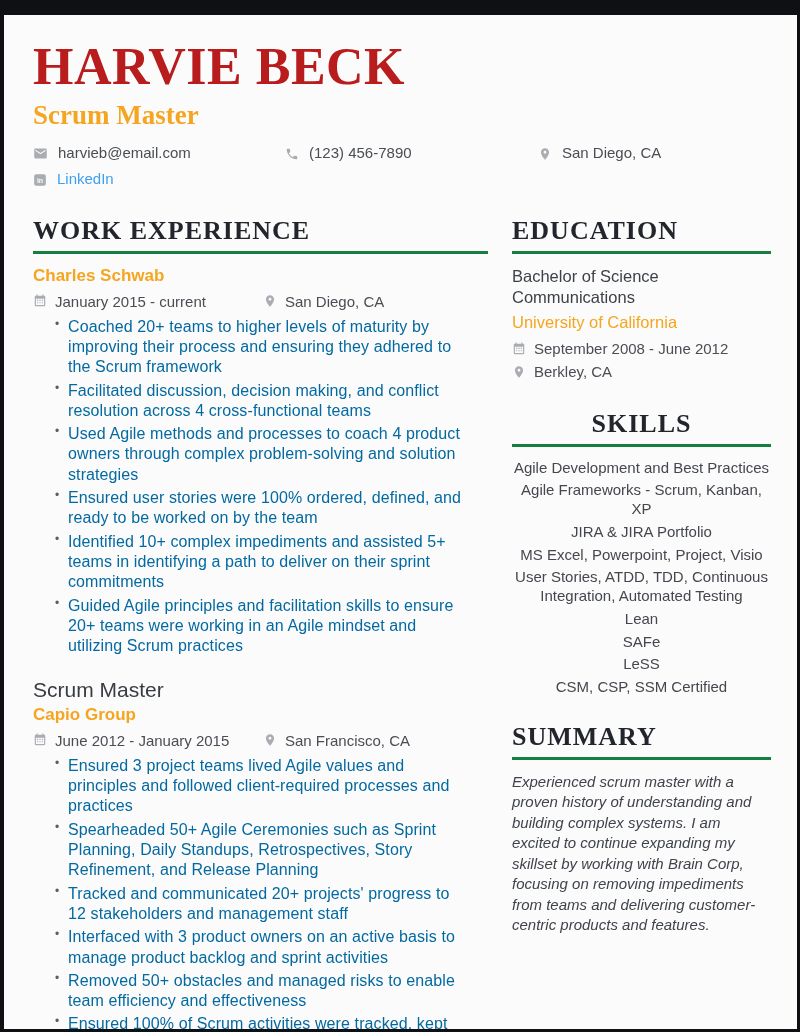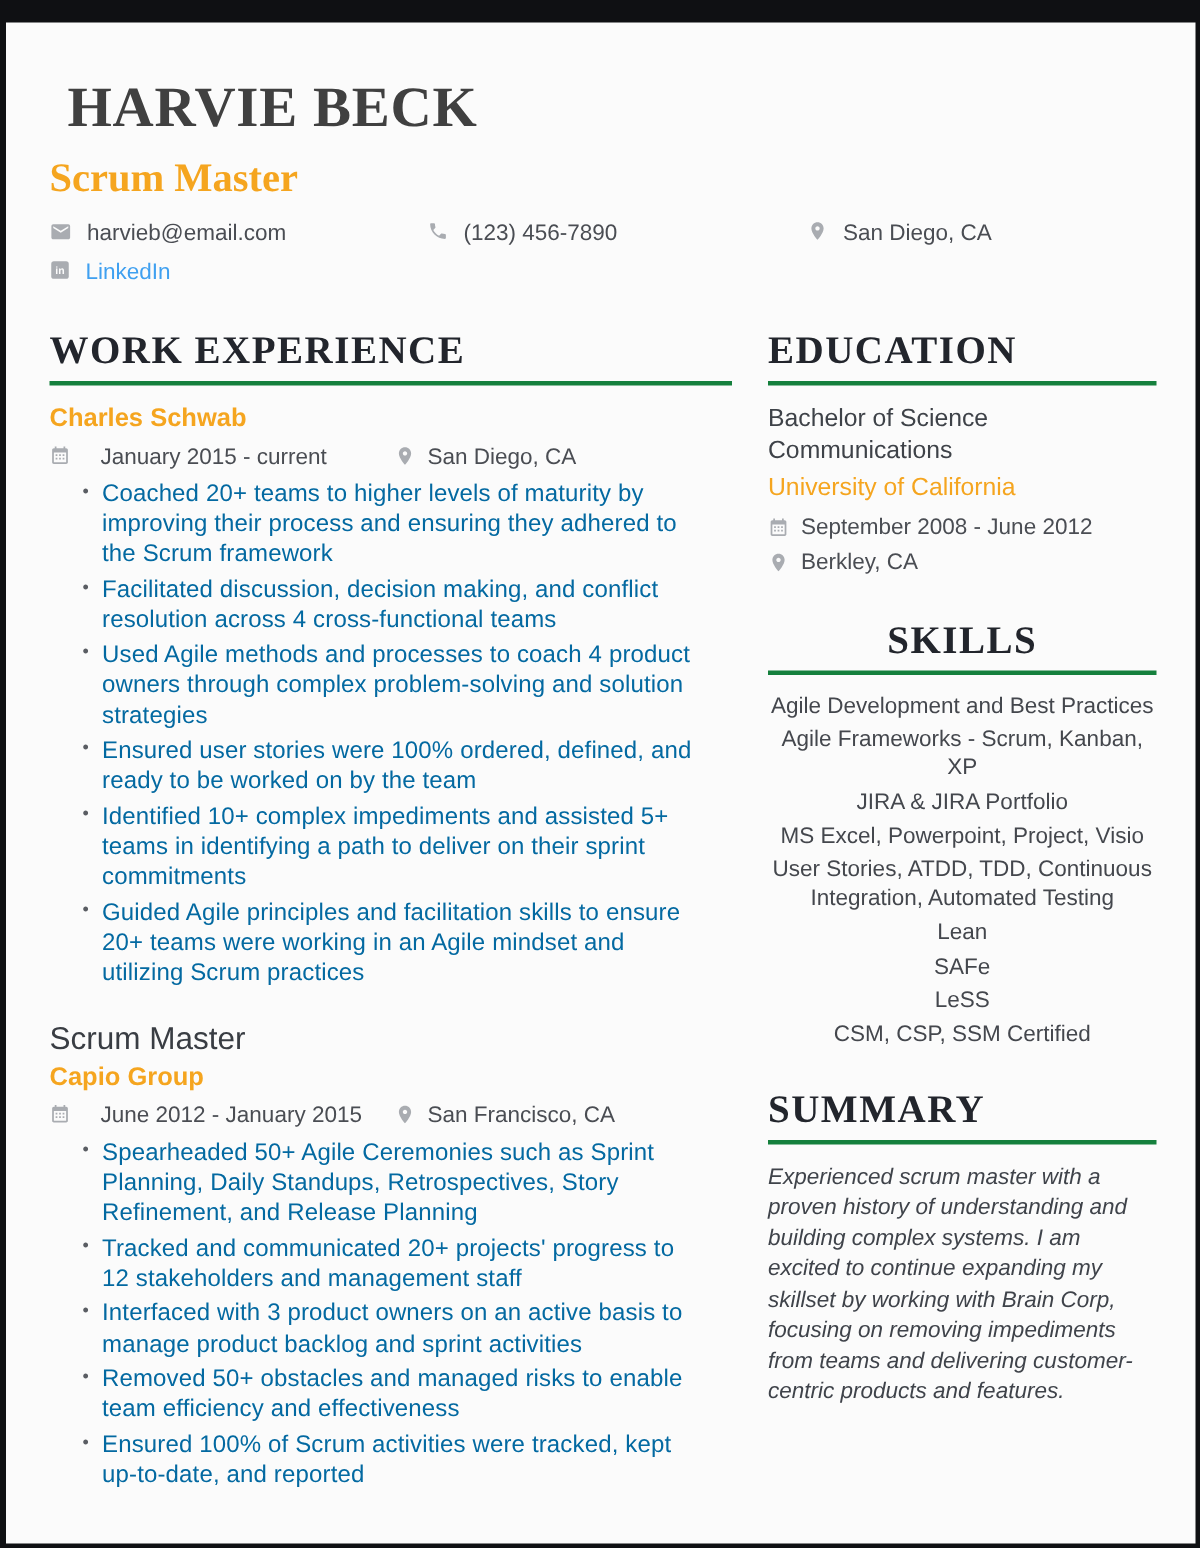--- a/index.html
+++ b/index.html
@@ -12,45 +12,45 @@
     border: 3px solid #0f1013;
     border-top-width: 15px;
     border-left-width: 4px;
     overflow: hidden;
     font-family: "Liberation Sans", sans-serif;
     color: #45484e;
   }
   
   header { padding: 26px 30px 0 29px; }
   h1.name {
-    margin: 12px;
+    margin: 0;
     font-family: "Liberation Serif", serif;
     font-weight: 700;
-    font-size: 38px;
+    font-size: 52px;
     line-height: 1.0;
     letter-spacing: 0.5px;
-    color: #404040;
+    color: #b91c1c;
   }
   .role {
     margin-top: 7px;
     font-family: "Liberation Serif", serif;
     font-weight: 700;
     font-size: 27px;
     color: #f5a51f;
   }
   .contact {
     margin-top: 13px;
     display: grid;
     grid-template-columns: 252px 253px 1fr;
     row-gap: 9px;
     font-size: 15px;
     color: #4a4d53;
     align-items: center;
   }
-  .c-item { display: flex; align-items: flex-start; }
+  .c-item { display: flex; align-items: flex-end; }
   .c-item .ic { flex: 0 0 auto; margin-right: 10px; display: inline-flex; }
   .link-blue { color: #3fa0f0; text-decoration: none; cursor: pointer; }
   
   .columns { display: flex; gap: 24px; padding: 0 26px 0 29px; margin-top: 30px; }
   .col-left  { flex: 0 0 455px; max-width: 455px; }
   .col-right { flex: 1; min-width: 0; }
   h3.sec {
     margin: 0 0 12px 0;
     font-family: "Liberation Serif", serif;
     font-weight: 700;
@@ -61,21 +61,21 @@
     padding-bottom: 5px;
     line-height: 1.1;
   }
   
   .job + .job { margin-top: 21px; }
   .job-title { font-size: 21px; color: #393d43; line-height: 1.15; }
   .company { margin-top: 3px; font-size: 17px; font-weight: 700; color: #f5a51f; }
   .meta { display: flex; align-items: center; margin-top: 7px; font-size: 15px; color: #4a4d53; }
   .meta-item { display: inline-flex; align-items: center; }
   .meta-item .ic { margin-right: 8px; display: inline-flex; }
-  .meta-date { width: 230px; gap: 12px; }
+  .meta-date { width: 230px; }
   ul.bullets { list-style: none; margin: 7px 0 0 0; padding: 0 18px 0 35px; }
   ul.bullets li {
     position: relative;
     margin: 0 0 3px 0;
     font-size: 16px;
     line-height: 1.27;
     color: #0369a1;
     letter-spacing: 0.1px;
   }
   ul.bullets li::before {
@@ -203,20 +203,21 @@
           </span>
           <span class="meta-item">
             <svg class="ic" width="14" height="14">
                 <use href="#i-pin"></use>
               </svg>
             <span>San Francisco, CA</span>
           </span>
         </div>
         <ul class="bullets">
 
+        <li>Ensured 3 project teams lived Agile values and principles and followed client-required processes and practices</li>
             <li>Spearheaded 50+ Agile Ceremonies such as Sprint Planning, Daily Standups, Retrospectives, Story Refinement, and Release Planning</li>
             <li>Tracked and communicated 20+ projects' progress to 12 stakeholders and management staff</li>
             <li>Interfaced with 3 product owners on an active basis to manage product backlog and sprint activities</li>
             <li>Removed 50+ obstacles and managed risks to enable team efficiency and effectiveness</li>
             <li>Ensured 100% of Scrum activities were tracked, kept up-to-date, and reported</li>
           </ul>
       </article>
     </section>
 
     <aside class="col-right">

